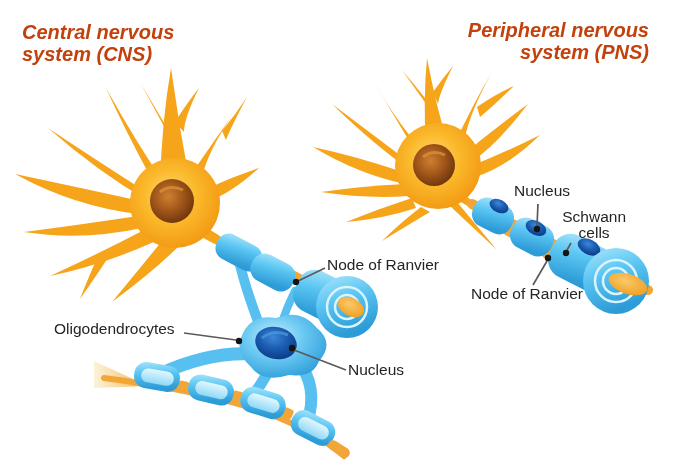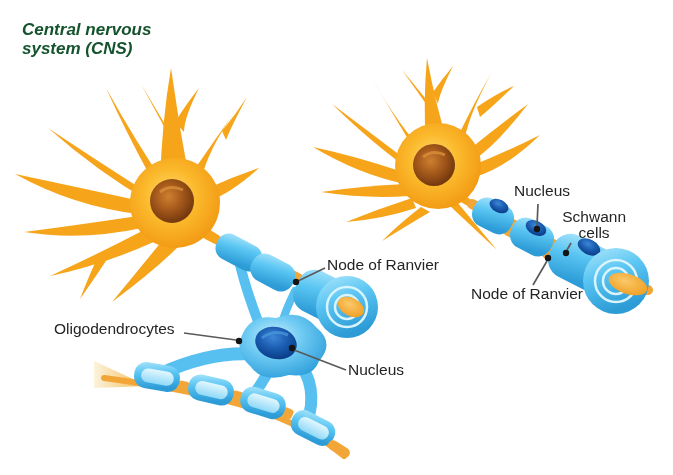--- a/index.html
+++ b/index.html
@@ -2,22 +2,22 @@
 <html><head>
 <meta charset="utf-8">
 <style>
   html,body{margin:0;padding:0;background:#fff;}
   .stage{
     position:relative;width:673px;height:475px;background:#ffffff;overflow:hidden;
     font-family:"Liberation Sans", sans-serif;
   }
   .stage svg{position:absolute;left:0;top:0;}
   .title{
-    position:absolute;font-weight:bold;font-style:italic;font-size:17px;
-    line-height:1.1;color:#14532d;white-space:pre-line;
+    position:absolute;font-weight:bold;font-style:italic;font-size:20px;
+    line-height:1.1;color:#c2410c;white-space:pre-line;
   }
   .title-cns{left:22px;top:21px;text-align:left;}
   .title-pns{right:24px;top:19px;text-align:right;}
   .lbl{
     position:absolute;font-size:15.5px;color:#242424;line-height:1.05;white-space:pre-line;text-align:right;
   }
   .lbl-node-cns{left:327px;top:257px;}
   .lbl-oligo{left:54px;top:321px;}
   .lbl-nucleus-cns{left:348px;top:362px;}
   .lbl-nucleus-pns{left:514px;top:183px;}
@@ -196,20 +196,22 @@
       <circle cx="239" cy="341" r="3.2"></circle>
       <circle cx="292" cy="348" r="3.2"></circle>
       <circle cx="537" cy="229" r="3.2"></circle>
       <circle cx="566" cy="253" r="3.2"></circle>
       <circle cx="548" cy="258" r="3.2"></circle>
     </g>
   </svg>
 
   <div class="title title-cns">Central nervous
 system (CNS)</div>
+  <div class="title title-pns">Peripheral nervous
+system (PNS)</div>
 
   <div class="lbl lbl-node-cns">Node of Ranvier</div>
   <div class="lbl lbl-oligo">Oligodendrocytes</div>
   <div class="lbl lbl-nucleus-cns">Nucleus</div>
   <div class="lbl lbl-nucleus-pns">Nucleus</div>
   <div class="lbl lbl-schwann">Schwann
 cells</div>
   <div class="lbl lbl-node-pns">Node of Ranvier</div>
 
 </div>

